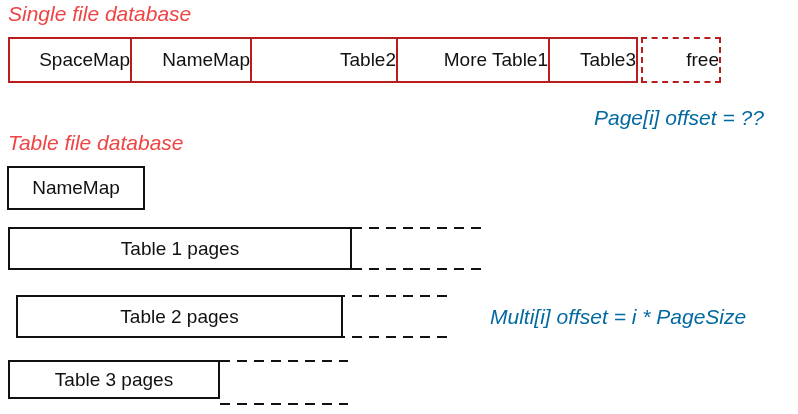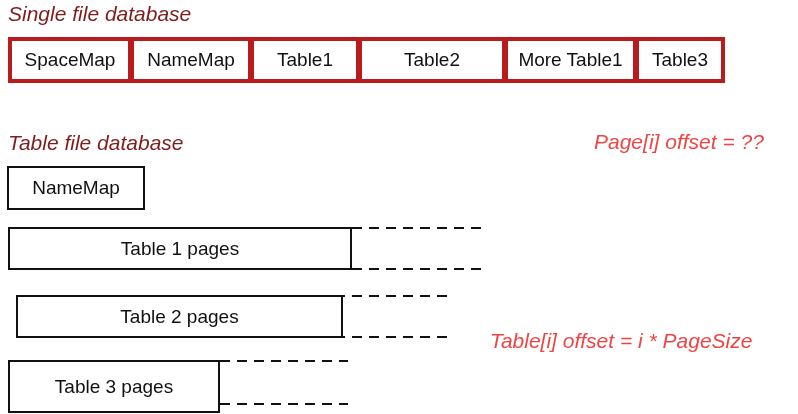--- a/index.html
+++ b/index.html
@@ -13,45 +13,44 @@
     height: 414px;
     background: #ffffff;
     font-family: "Liberation Sans", sans-serif;
     color: #111111;
     overflow: hidden;
   }
   .title {
     position: absolute;
     font-size: 21px;
     font-style: italic;
-    color: #7f1d1d;
+    color: #ef4444;
     white-space: nowrap;
   }
   .annotation {
     position: absolute;
     font-size: 21px;
     font-style: italic;
-    color: #ef4444;
+    color: #0369a1;
     white-space: nowrap;
-    margin-top: 24px;
   }
   .segment-row {
     position: absolute;
     left: 8px;
     top: 37px;
     height: 46px;
     display: flex;
     align-items: stretch;
   }
   .cell {
     box-sizing: border-box;
-    border: 4px solid #b91c1c;
+    border: 2px solid #b91c1c;
     display: flex;
     align-items: center;
-    justify-content: center;
+    justify-content: flex-end;
     font-size: 19px;
     background: #ffffff;
     white-space: nowrap;
   }
   .cell + .cell {
     margin-left: -2px;
   }
   .cell.free-cell {
     border-style: dashed;
     margin-left: 3px;
@@ -80,31 +79,31 @@
 
   <div class="title" style="left:8px; top:2px;">Single file database</div>
 
   <div class="segment-row">
     <div class="cell" style="width:124px;">
       <span>SpaceMap</span>
     </div>
     <div class="cell" style="width:122px;">
       <span>NameMap</span>
     </div>
-    <div class="cell" style="width:110px;">
-      <span>Table1</span>
-    </div>
     <div class="cell" style="width:148px;">
       <span>Table2</span>
     </div>
-    <div class="cell" style="width:133px;">
+    <div class="cell" style="width:154px;">
       <span>More Table1</span>
     </div>
     <div class="cell" style="width:90px;">
       <span>Table3</span>
+    </div>
+    <div class="cell free-cell" style="width:80px;">
+      <span>free</span>
     </div>
   </div>
 
   <div class="annotation" style="left:594px; top:106px;">Page[i] offset = ??</div>
 
   <div class="title" style="left:8px; top:131px;">Table file database</div>
 
   <div class="box" style="left:7px; top:166px; width:138px; height:44px;">
     <span>NameMap</span>
   </div>
@@ -114,21 +113,21 @@
   </div>
   <div class="dashline" style="left:352px; top:227px; width:133px;"></div>
   <div class="dashline" style="left:352px; top:268px; width:133px;"></div>
 
   <div class="box" style="left:16px; top:295px; width:327px; height:43px;">
     <span>Table 2 pages</span>
   </div>
   <div class="dashline" style="left:335px; top:295px; width:115px;"></div>
   <div class="dashline" style="left:335px; top:336px; width:115px;"></div>
 
-  <div class="annotation" style="left:490px; top:305px;">Table[i] offset = i * PageSize</div>
+  <div class="annotation" style="left:490px; top:305px;">Multi[i] offset = i * PageSize</div>
 
-  <div class="box" style="left:8px; top:360px; width:212px; height:53px;">
+  <div class="box" style="left:8px; top:360px; width:212px; height:39px;">
     <span>Table 3 pages</span>
   </div>
   <div class="dashline" style="left:220px; top:360px; width:128px;"></div>
   <div class="dashline" style="left:220px; top:403px; width:128px;"></div>
 
 </div>
 
 </body></html>

